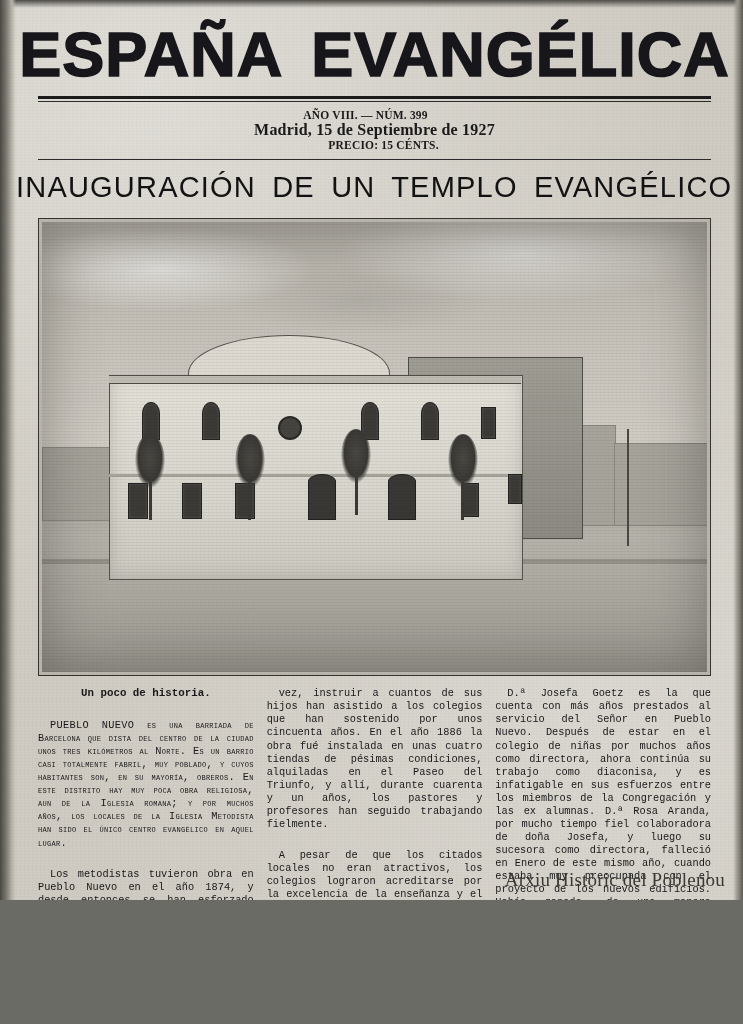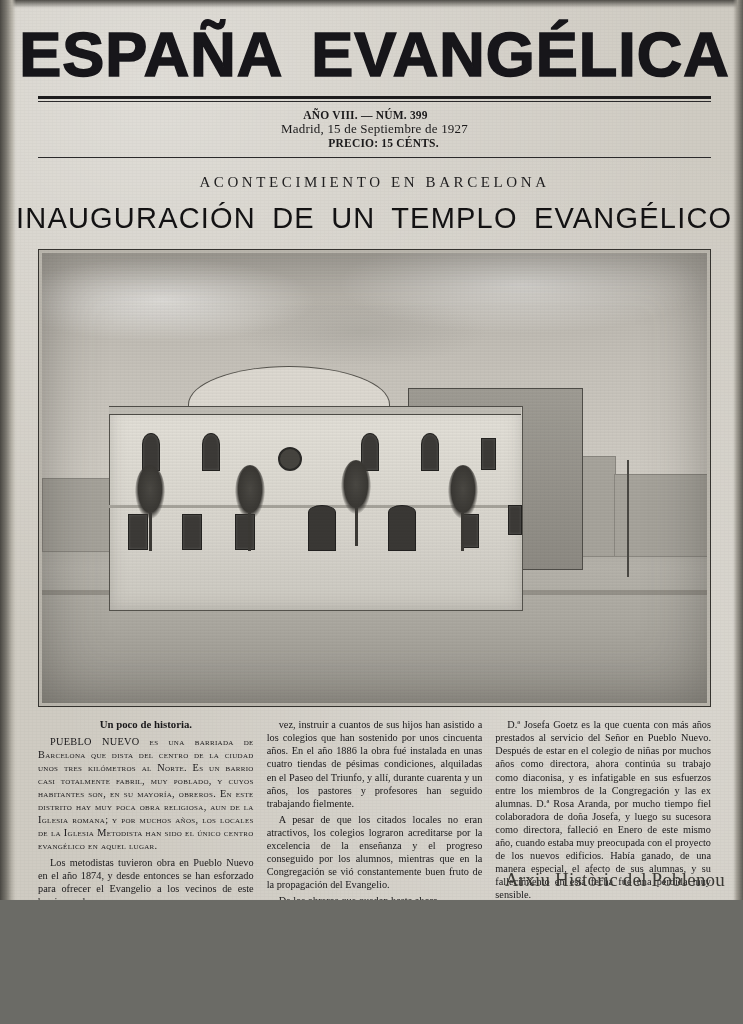--- a/index.html
+++ b/index.html
@@ -95,22 +95,22 @@
     flex-direction: column;
   }
   .issuebar .cell {
     font-size: 11.5px;
     font-weight: bold;
     color: #1b1a1b;
     letter-spacing: .2px;
     white-space: nowrap;
   }
   .issuebar .cell.date {
-    font-size: 13px;
-    font-weight: normal;
+    font-size: 16px;
+    font-weight: bold;
   }
   .issuebar .sep {
     width: 1px;
     align-self: stretch;
     background: #2b2a2b;
   }
   .issuebar .cell.left { padding-right: 18px; }
   .issuebar .cell.right { padding-left: 18px; }
   
   .kicker {
@@ -276,29 +276,29 @@
     margin: 9px 22px 0 22px;
   }
   
   .columns {
     display: flex;
     margin: 11px 22px 0 22px;
     gap: 13px;
   }
   .col {
     width: 33.33%;
-    font-family: Liberation Serif, serif;
+    font-family: Liberation Mono, monospace;
     font-size: 10.3px;
     line-height: 1.27;
     color: #19181a;
     text-align: justify;
     hyphens: auto;
   }
   .col p { margin: 0; text-indent: 12px; }
-  .col p + p { margin-top: 3px; }
+  .col p + p { margin-top: 18px; }
   .subhead {
     font-weight: bold;
     text-align: center;
     font-size: 10.8px;
     margin-bottom: 4px;
     text-indent: 0 !important;
   }
   .smallcaps-lead {
     font-variant: small-caps;
     letter-spacing: .3px;
@@ -332,21 +332,20 @@
 
     <div class="issuebar">
       <div class="cell left">AÑO VIII. — NÚM. 399</div>
       <div class="sep"></div>
       <div class="cell date">Madrid, 15 de Septiembre de 1927</div>
       <div class="sep"></div>
       <div class="cell right">PRECIO: 15 CÉNTS.</div>
     </div>
     <div class="rule-thin" style="margin-top:0"></div>
 
-    <div class="kicker">ACONTECIMIENTO EN BARCELONA</div>
     <div class="headline">INAUGURACIÓN DE UN TEMPLO EVANGÉLICO</div>
 
     <div class="photo-frame">
       <div class="photo">
         <div class="sky"></div>
         <div class="sky-clouds"></div>
         <div class="ground"></div>
         <div class="road-band"></div>
         <div class="kerb"></div>
 

